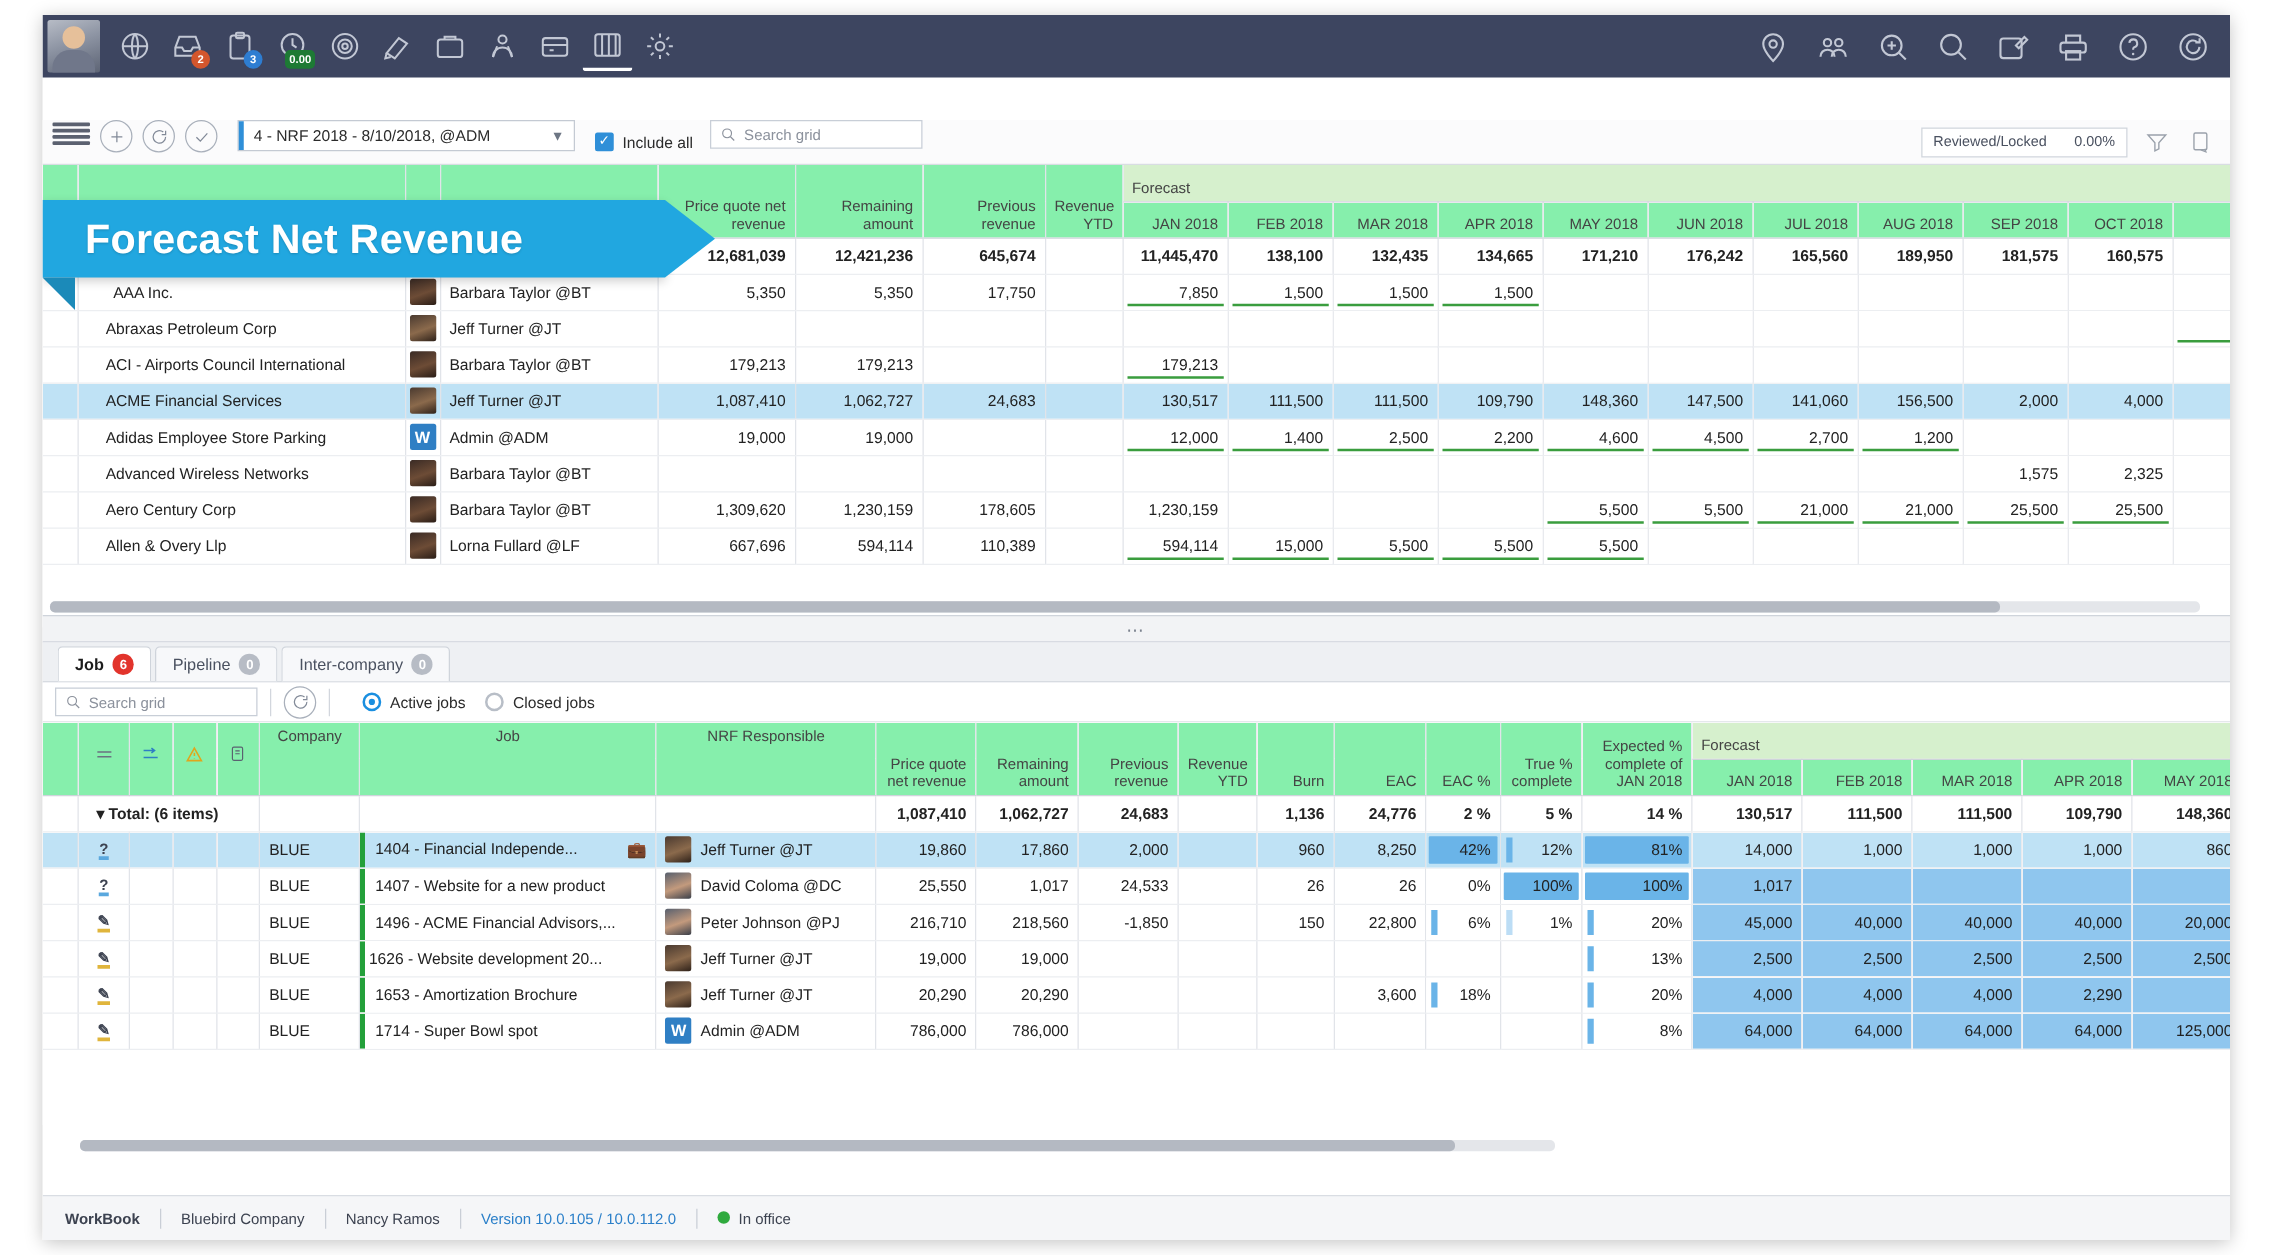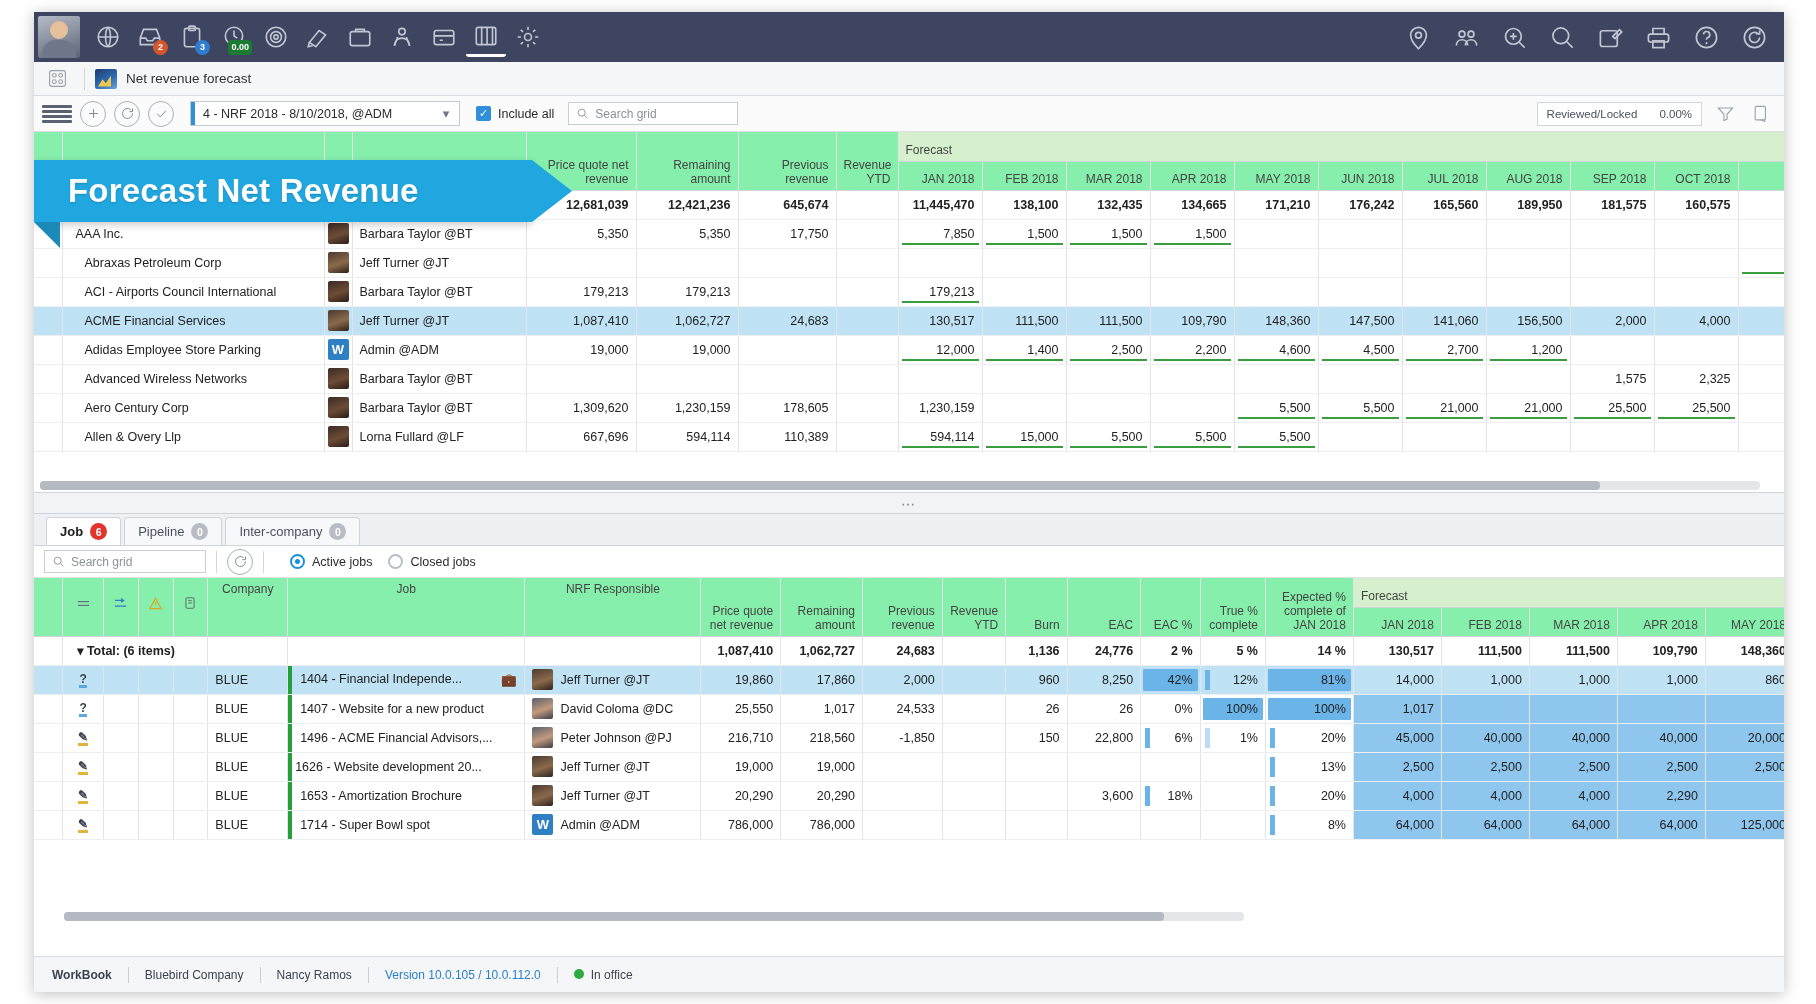--- a/index.html
+++ b/index.html
@@ -76,21 +76,21 @@
   .tab-doc .thumb::after{
     content:""; position:absolute; left:3px; bottom:2px; width:13px; height:11px;
     background:#f0c84b; clip-path:polygon(0 100%,35% 35%,60% 70%,100% 0,100% 100%);
   }
   .tab-doc .label { font-size:13.5px; color:#333; }
 
   
   .filterbar {
     position:absolute; left:0; top:84px; width:1750px; height:36px;
     background:#fbfbfc; border-bottom:1px solid #d9dde3;
-    display:flex; align-items:center; padding-left:8px;
+    display:flex; padding-left:8px;
   }
   .hamburger { width:30px; height:22px; display:flex; flex-direction:column; justify-content:space-between; padding:2px 0; cursor:pointer;}
   .hamburger i { display:block; height:3px; background:#5b6170; border-radius:1px; }
   .round-btn { width:26px; height:26px; border-radius:50%; border:1.4px solid #a9b0bb; display:flex; align-items:center; justify-content:center; margin-left:8px; cursor:pointer;}
   .round-btn svg{ width:15px; height:15px; stroke:#828a98; fill:none; stroke-width:1.6;}
   .selector {
     margin-left:16px; width:270px; height:25px; background:#fff;
     border:1px solid #c4cad3; display:flex; align-items:center; font-size:12.5px; color:#2b2b2b;
   }
   .selector .accent { width:4px; height:23px; background:#2f8fd8; flex:none; }
@@ -348,36 +348,20 @@
         <div class="tb-ic">
           <svg viewBox="0 0 24 24">
             <circle cx="12" cy="12" r="9"></circle>
             <path d="M16.5 12a4.5 4.5 0 1 1-1.6-3.5"></path>
             <path d="M16.6 5.8v3h-3"></path>
           </svg>
         </div>
       </div>
   </div>
 
-  <div class="tabstrip">
-    <div class="grid-icon-btn">
-      <svg viewBox="0 0 24 24" style="width:19px;height:19px;stroke:#9aa1ab;fill:none;stroke-width:1.4">
-        <rect x="2" y="2" width="20" height="20" rx="3"></rect>
-          <circle cx="8" cy="8" r="2.4"></circle>
-          <circle cx="16" cy="8" r="2.4"></circle>
-        <circle cx="8" cy="16" r="2.4"></circle>
-          <circle cx="16" cy="16" r="2.4"></circle>
-      </svg>
-    </div>
-    <div class="vdiv"></div>
-    <div class="tab-doc">
-      <span class="thumb"></span>
-      <span class="label">Net revenue forecast</span>
-    </div>
-  </div>
 
   <div class="filterbar">
     <div class="hamburger">
         <i></i>
         <i></i>
         <i></i>
         <i></i>
       </div>
     <div class="round-btn">
       <svg viewBox="0 0 24 24">
@@ -486,21 +470,21 @@
             <td class="num">171,210</td>
             <td class="num">176,242</td>
             <td class="num">165,560</td>
             <td class="num">189,950</td>
             <td class="num">181,575</td>
             <td class="num">160,575</td>
             <td class="num"></td>
           </tr>
           <tr class="row-alt">
             <td></td>
-            <td style="padding-left:13px">AAA Inc.</td>
+            <td style="padding-left:28px">AAA Inc.</td>
             <td style="padding:0 3px"><span class="avatar-sm av-f"></span></td>
             <td>Barbara Taylor @BT</td>
             <td class="num">5,350</td>
             <td class="num">5,350</td>
             <td class="num">17,750</td>
             <td class="num"></td>
             <td class="num fc-cell">7,850<span class="uline"></span></td>
             <td class="num fc-cell">1,500<span class="uline"></span></td>
             <td class="num fc-cell">1,500<span class="uline"></span></td>
             <td class="num fc-cell">1,500<span class="uline"></span></td>

